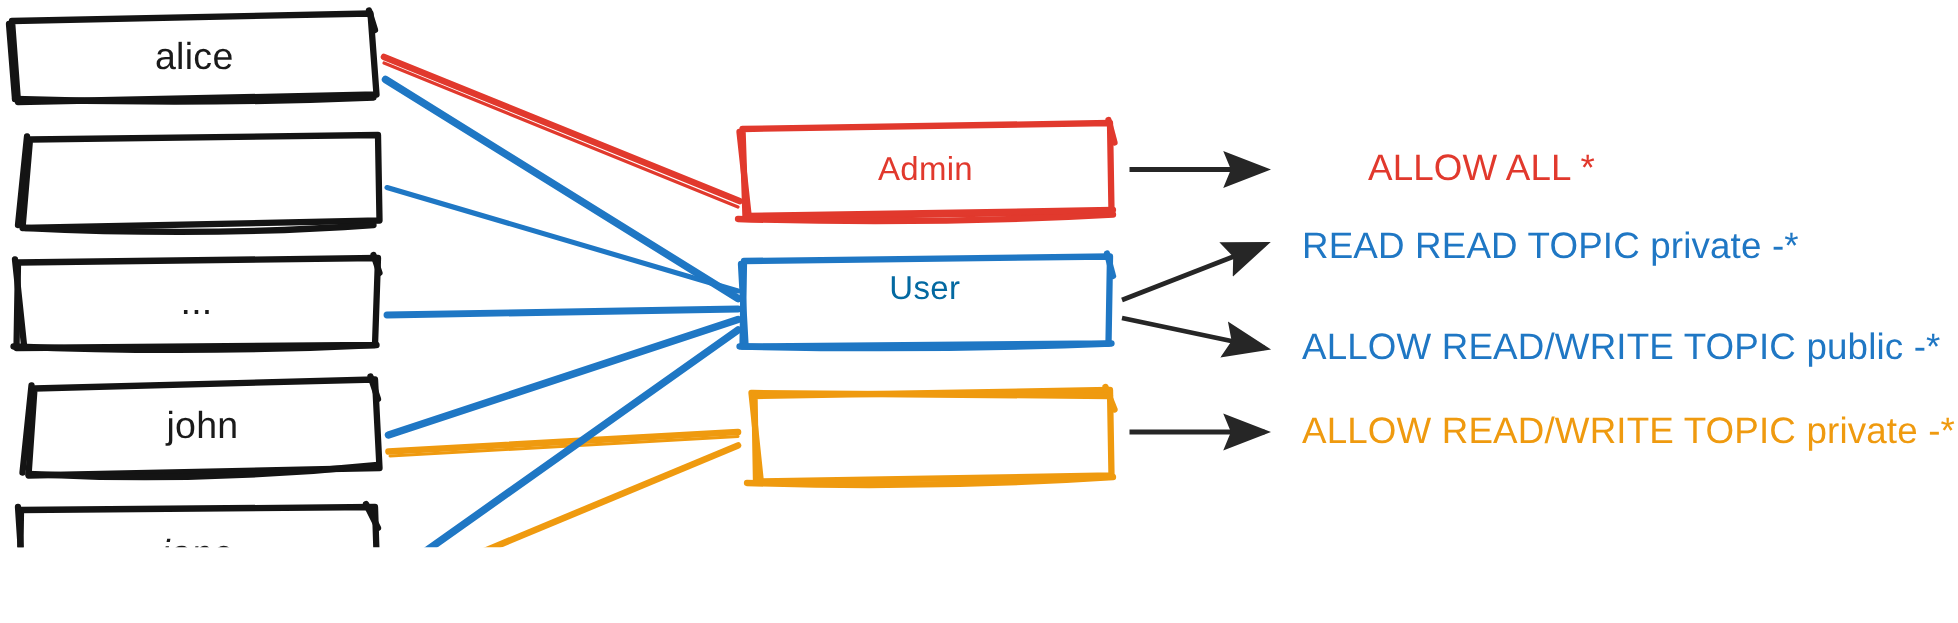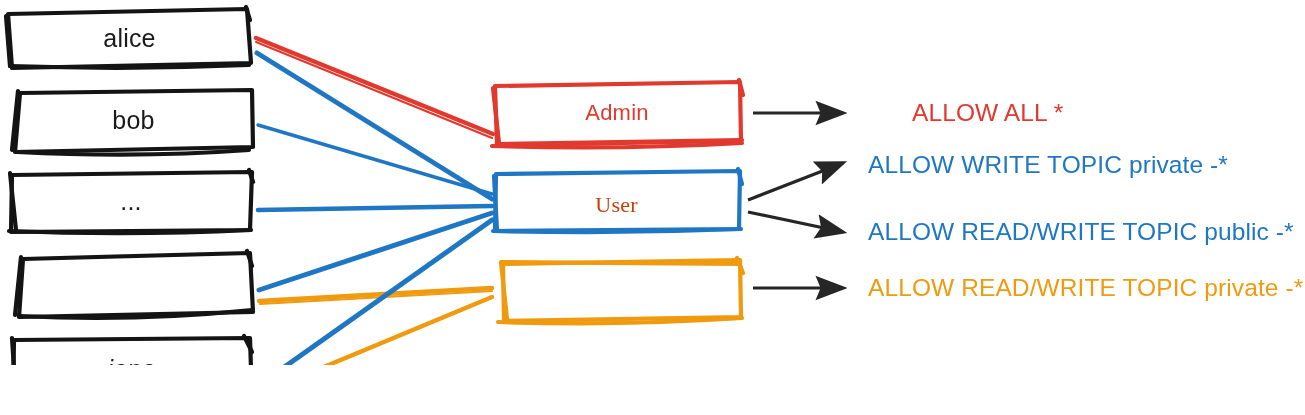--- a/index.html
+++ b/index.html
@@ -126,25 +126,25 @@
       <path d="M502,262 L740,264"></path>
     </g>
 
     <path d="M753,113 L843,113" fill="none" stroke="#262626" stroke-width="3.2" marker-end="url(#arrowhead)"></path>
     <path d="M748,200 L843,163" fill="none" stroke="#262626" stroke-width="3.2" marker-end="url(#arrowhead)"></path>
     <path d="M748,212 L843,232" fill="none" stroke="#262626" stroke-width="3.2" marker-end="url(#arrowhead)"></path>
     <path d="M753,288 L843,288" fill="none" stroke="#262626" stroke-width="3.2" marker-end="url(#arrowhead)"></path>
   </svg>
 
   <div class="node-label user-label" style="left:8px;  top:9px;   width:243px; height:59px;">alice</div>
-  <div class="node-label user-label" style="left:14px; top:90px;  width:239px; height:60px;">bob</div>
   <div class="node-label user-label" style="left:11px; top:172px; width:240px; height:59px;">...</div>
+  <div class="node-label user-label" style="left:18px; top:254px; width:234px; height:61px;">john</div>
   <div class="node-label user-label" style="left:12px; top:338px; width:239px; height:62px;font-style:italic;">jane</div>
 
   <div class="node-label role-label" style="left:494px; top:83px;  width:246px; height:60px; color:#e1392d;">Admin</div>
-  <div class="node-label role-label" style="left:494px; top:175px; width:245px; height:59px; color:#c2410c;font-family:Liberation Serif, serif;">User</div>
+  <div class="node-label role-label" style="left:494px; top:162px; width:245px; height:59px; color:#0369a1;">User</div>
 
   <div class="perm-label" style="left:912px; top:99px;  color:#e1392d;">ALLOW ALL *</div>
-  <div class="perm-label" style="left:868px; top:151px; color:#1f77c4;">ALLOW WRITE TOPIC private -*</div>
+  <div class="perm-label" style="left:868px; top:151px; color:#1f77c4;">READ READ TOPIC private -*</div>
   <div class="perm-label" style="left:868px; top:218px; color:#1f77c4;">ALLOW READ/WRITE TOPIC public -*</div>
   <div class="perm-label" style="left:868px; top:274px; color:#ef9a0f;">ALLOW READ/WRITE TOPIC private -*</div>
 
 </div>
 
 </body></html>

